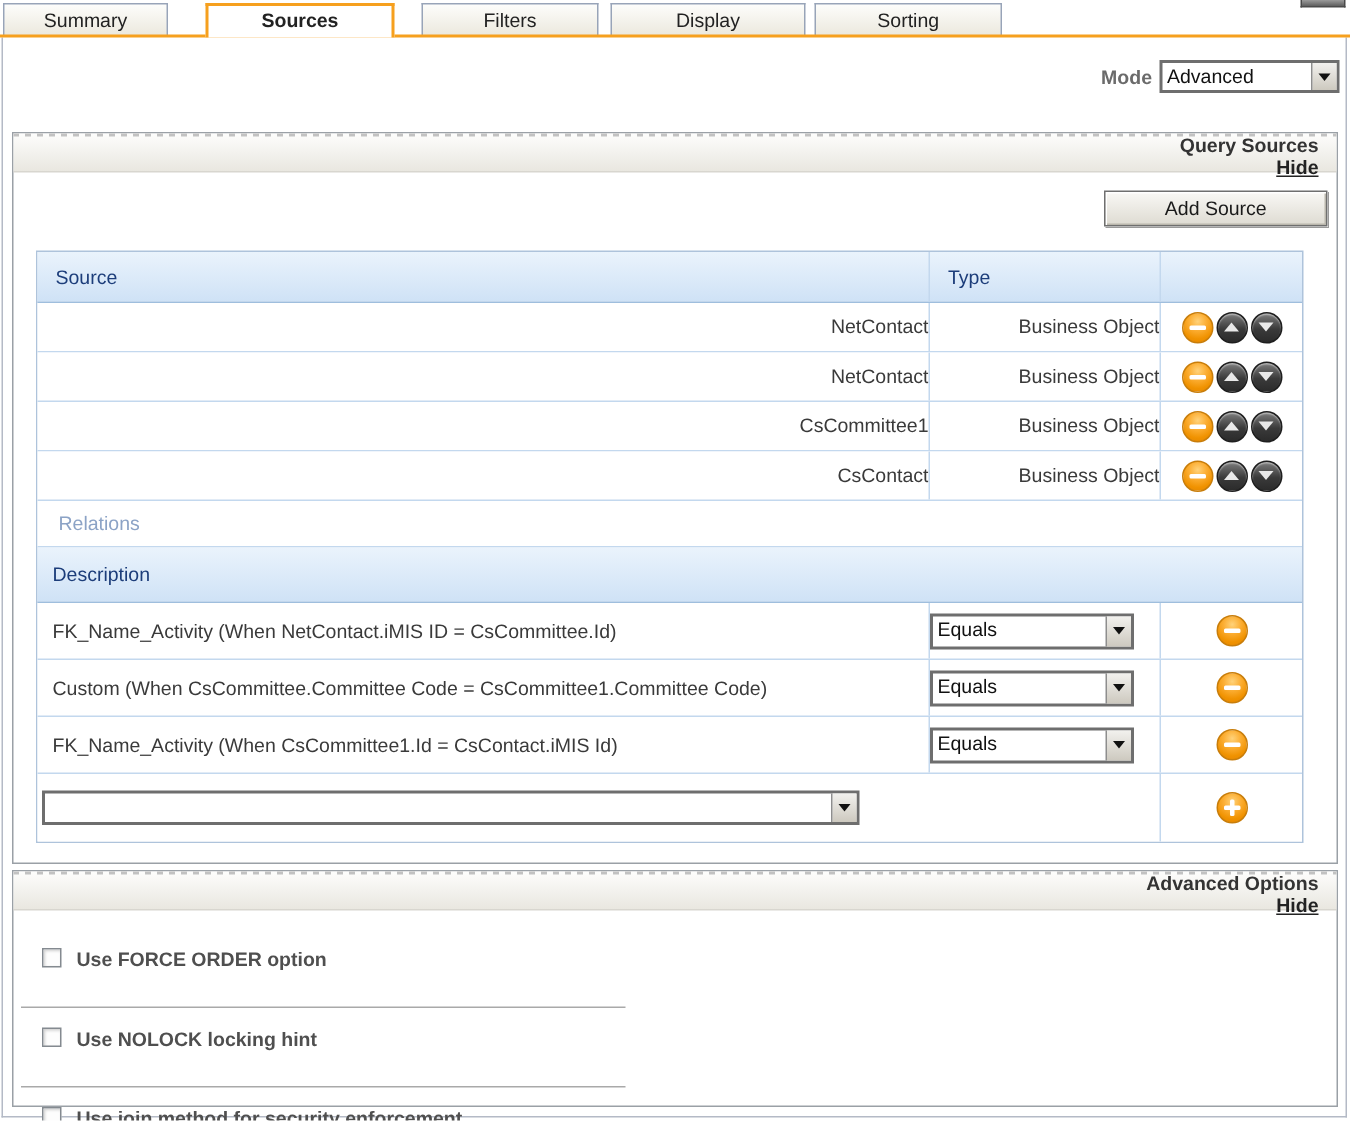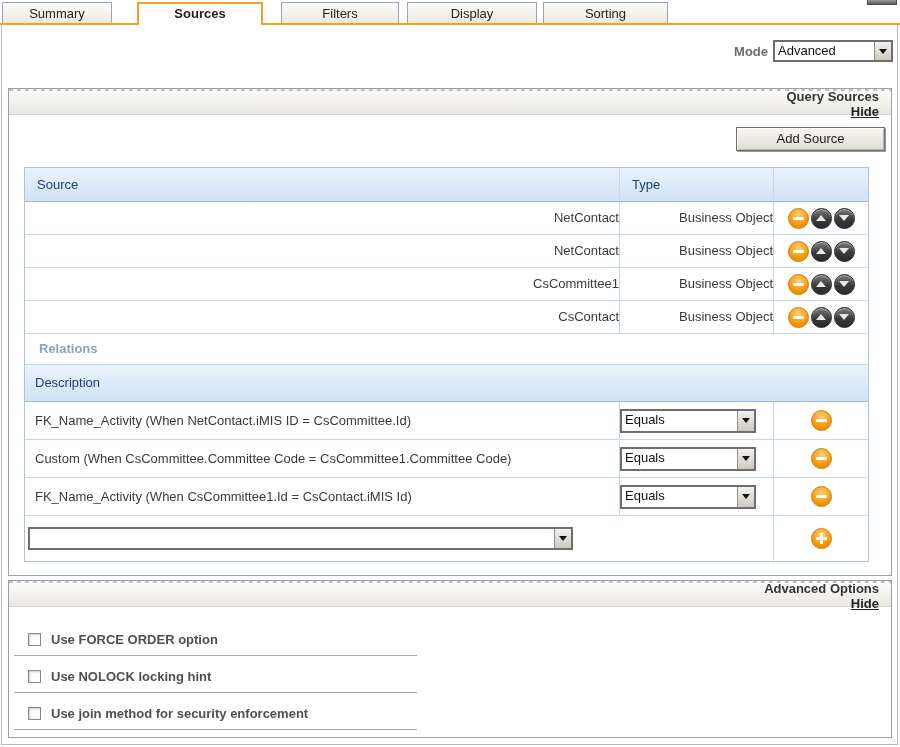--- a/index.html
+++ b/index.html
@@ -59,21 +59,21 @@
   .c1 { width:595px; border-right:1px solid #c3d8ee; }
   .c2 { width:154px; border-right:1px solid #c3d8ee; }
   .c3 { width:94px; }
   .hdr { background:linear-gradient(#eaf3fc,#cfe2f6); border-bottom:1px solid #9fbedd; height:34px; }
   .hdr .cell-txt { color:#1c3d7a; font-size:13px; line-height:33px; }
   .src-row { height:33px;text-align:right; }
   .cell-txt { font-size:13px; color:#3a3a3a; line-height:32px; padding-left:12px;
     white-space:nowrap; overflow:hidden; }
   .icons-cell { display:flex; align-items:center; justify-content:center; gap:2px; }
   .relations-row { height:31px; }
-  .relations-row .cell-txt { color:#8ca3c6; font-weight:bold; padding-left:14px; line-height:30px; }
+  .relations-row .cell-txt { color:#8ca3c6; font-weight:normal; padding-left:14px; line-height:30px; }
   .desc-hdr { background:linear-gradient(#eaf3fc,#cfe2f6); border-bottom:1px solid #9fbedd; height:37px; }
   .desc-hdr .cell-txt { color:#1c3d7a; line-height:36px; padding-left:10px; }
   .rel-row { height:38px; }
   .rel-row .cell-txt { line-height:37px; padding-left:10px; }
   .rel-row .c2 { display:flex; align-items:center; }
   .rel-sel { width:136px; height:24px; }
   .new-row { height:45px; }
   .new-row .cmerged { width:750px; border-right:1px solid #c3d8ee; display:flex; align-items:center; }
   .new-sel { width:545px; height:23px; margin-left:3px; }
 
@@ -86,21 +86,21 @@
     box-shadow:inset 0 1px 1px rgba(255,255,255,.45); }
   .gl-minus { width:11px; height:3px; background:#fff; border-radius:1px; }
   .gl-plus { position:relative; width:11px; height:11px; }
   .gl-plus::before { content:""; position:absolute; left:0; top:4px; width:11px; height:3px; background:#fff; border-radius:1px; }
   .gl-plus::after { content:""; position:absolute; left:4px; top:0; width:3px; height:11px; background:#fff; border-radius:1px; }
   .tri-up { width:0; height:0; border-left:5px solid transparent; border-right:5px solid transparent; border-bottom:6px solid #e9e9e9; }
   .tri-dn { width:0; height:0; border-left:5px solid transparent; border-right:5px solid transparent; border-top:6px solid #e9e9e9; }
 
   
   .cb-row { margin-left:5px; width:403px; border-bottom:1px solid #a9a9a9;
-    padding:13px 0 8px 14px; display:flex; align-items:center; gap:10px; }
+    padding:13px 0 24px 14px; display:flex; gap:10px; }
   .cb-row.first { margin-top:12px; }
   .cbox { width:13px; height:13px; background:#fdfdfd; border:1px solid #848a90;
     box-shadow:inset 1px 1px 2px #cfcfcf; cursor:pointer; flex:none; }
   .cb-label { font-size:13px; font-weight:bold; color:#4f4f4f; white-space:nowrap; }
 </style>
 </head>
 <body>
 
 <div class="corner-frag"></div>
 <div class="tab-underline"></div>

